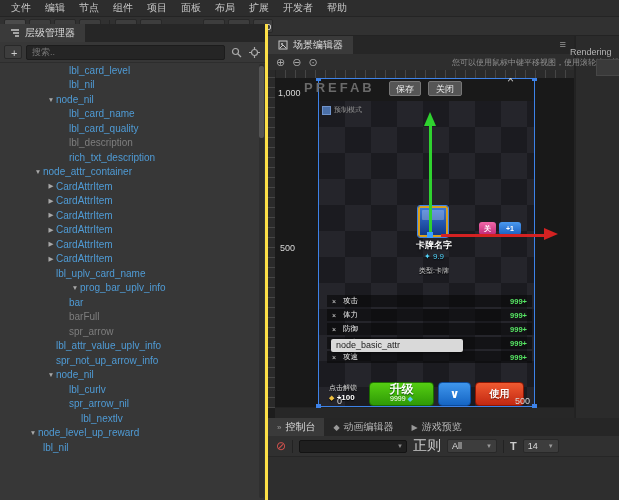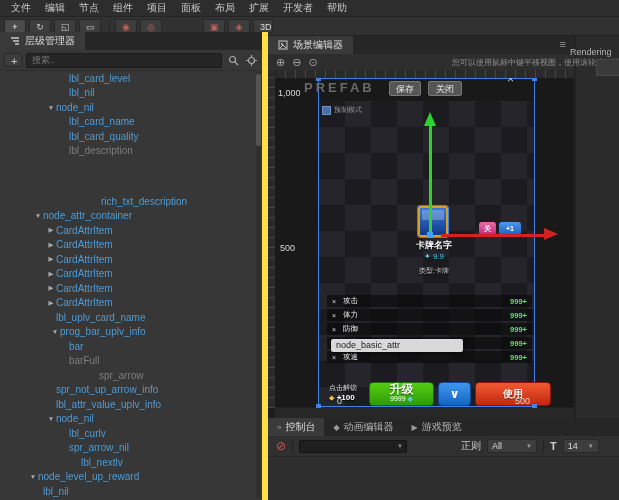--- a/index.html
+++ b/index.html
@@ -13,21 +13,21 @@
   .toolbar{position:absolute;left:0;top:17px;width:100%;height:19px;background:#313131;
            border-bottom:1px solid #232323;display:flex;align-items:center;padding-left:4px;box-sizing:border-box;}
   .tool-btn,.toggle-btn,.mode-btn{width:22px;height:14px;background:#3d3d3d;border:1px solid #282828;
            border-radius:2px;color:#c9c9c9;font-size:9px;line-height:13px;text-align:center;margin-right:3px;}
   .tool-btn.active{background:#4b4b4b;color:#fff;}
   .toggle-btn{color:#c0605a;}
   .tb-sep{width:1px;height:13px;background:#262626;margin:0 5px;}
   .tb-gap{width:38px;}
   .mode-btn{width:20px;color:#ddd;}
   
-  .hierarchy{position:absolute;left:0;top:32px;width:268px;bottom:0;background:#373737;border-right:6px solid #fde047;box-sizing:border-box;}
+  .hierarchy{position:absolute;left:0;top:24px;width:268px;bottom:0;background:#373737;border-right:3px solid #fde047;box-sizing:border-box;}
   .panel-tabbar{height:18px;background:#262626;display:flex;}
   .panel-tab{display:flex;align-items:center;gap:5px;background:#3a3a3a;padding:0 10px;font-size:10px;color:#ddd;}
   .search-row{height:20px;display:flex;align-items:center;padding:0 4px;gap:4px;border-bottom:1px solid #2d2d2d;}
   .add-btn{width:18px;height:14px;background:#3d3d3d;border:1px solid #282828;border-radius:2px;
            color:#ccc;font-size:11px;line-height:12px;text-align:center;}
   .search-input{flex:1;height:13px;background:#252525;border:1px solid #1c1c1c;border-radius:2px;
            color:#bbb;font-size:9px;padding:0 5px;outline:none;}
   .search-input::placeholder{color:#777;}
   .icon-btn{width:14px;height:14px;display:flex;align-items:center;justify-content:center;}
   .tree{position:absolute;left:0;top:39px;right:7px;bottom:0;overflow:hidden;}
@@ -96,40 +96,40 @@
   .unlock-value{color:#fff;font-size:8px;font-weight:bold;text-shadow:0 1px 1px #000;}
   .unlock-gem{color:#f0c040;font-size:7px;}
   .btn{position:absolute;top:303px;height:24px;border-radius:4px;z-index:5;text-align:center;color:#fff;
        box-sizing:border-box;}
   .btn-upgrade{left:50px;width:65px;background:linear-gradient(180deg,#55ce12,#2f9a06);border:1px solid #1c6b00;}
   .btn-upgrade .l1{font-size:12px;font-weight:bold;line-height:12px;text-shadow:0 1px 1px #064d00;}
   .btn-upgrade .l2{font-size:7px;line-height:8px;}
   .btn-upgrade .gem{color:#58c8f0;}
   .btn-chevron{left:119px;width:33px;background:linear-gradient(180deg,#3f96ec,#1565c4);border:1px solid #0c4a98;
                font-size:12px;font-weight:bold;line-height:22px;}
-  .btn-use{left:156px;width:76px;background:linear-gradient(180deg,#f05a30,#c22812);border:1px solid #8c1604;
+  .btn-use{left:156px;width:49px;background:linear-gradient(180deg,#f05a30,#c22812);border:1px solid #8c1604;
            font-size:10px;font-weight:bold;line-height:22px;text-shadow:0 1px 1px #6b0e00;}
   .view-hint{position:absolute;left:452px;top:57px;width:166px;font-size:8px;color:#8f8f8f;
              white-space:nowrap;overflow:hidden;z-index:9;}
   
   .right-strip{position:absolute;left:575px;top:36px;width:44px;height:382px;background:#2b2b2b;border-left:1px solid #222;box-sizing:border-box;}
   .rendering-label{position:absolute;left:570px;top:47px;font-size:9px;color:#b5b5b5;z-index:10;}
   .strip-box{position:absolute;left:596px;top:59px;width:22px;height:15px;background:#3a3a3a;border:1px solid #474747;z-index:9;}
   
   .bottom{position:absolute;left:268px;top:418px;right:0;bottom:0;background:#303030;}
   .bottom-tabbar{height:18px;background:#262626;display:flex;}
   .console-tab{display:flex;align-items:center;gap:4px;padding:0 9px;font-size:10px;color:#b5b5b5;}
   .console-tab.active{background:#3a3a3a;color:#ddd;}
   .console-tab .tab-icon{font-size:8px;color:#999;}
   .console-toolbar{height:20px;display:flex;align-items:center;gap:6px;padding:0 8px;border-bottom:1px solid #262626;}
   .clear-icon{color:#d9534f;font-size:12px;line-height:12px;}
   .c-sep{width:1px;height:13px;background:#222;}
   .console-filter-input{width:108px;height:13px;background:#1f1f1f;border:1px solid #131313;border-radius:2px;
        display:flex;align-items:center;justify-content:flex-end;padding:0 3px;color:#888;font-size:6px;box-sizing:border-box;}
-  .regex-label{font-size:10px;color:#ccc;margin-left:48px;}
+  .regex-label{font-size:14px;color:#ccc;}
   .dd{height:14px;background:#3d3d3d;border:1px solid #282828;border-radius:2px;display:flex;align-items:center;
       justify-content:space-between;padding:0 4px;color:#ddd;font-size:9px;box-sizing:border-box;}
   .dd .dd-arrow{font-size:6px;color:#999;margin-left:4px;}
   .dd-filter{width:50px;}
   .dd-size{width:36px;}
   .t-icon{font-size:11px;font-weight:bold;color:#ccc;}
   svg{display:block;}
 </style>
 </head>
 <body>
@@ -214,21 +214,21 @@
           <span class="tree-label">lbl_card_name</span>
         </div>
         <div class="tree-row" style="padding-left: 59px;">
           <span class="tree-arrow"></span>
           <span class="tree-label">lbl_card_quality</span>
         </div>
         <div class="tree-row" style="padding-left: 59px;">
           <span class="tree-arrow"></span>
           <span class="tree-label dim">lbl_description</span>
         </div>
-        <div class="tree-row" style="padding-left: 91px; margin-top: 36px;">
+        <div class="tree-row" style="padding-left: 59px;">
           <span class="tree-arrow"></span>
           <span class="tree-label">rich_txt_description</span>
         </div>
         <div class="tree-row" style="padding-left: 33px;">
           <span class="tree-arrow">▼</span>
           <span class="tree-label">node_attr_container</span>
         </div>
         <div class="tree-row" style="padding-left: 46px;">
           <span class="tree-arrow">▶</span>
           <span class="tree-label">CardAttrItem</span>
@@ -250,43 +250,43 @@
           <span class="tree-label">CardAttrItem</span>
         </div>
         <div class="tree-row" style="padding-left: 46px;">
           <span class="tree-arrow">▶</span>
           <span class="tree-label">CardAttrItem</span>
         </div>
         <div class="tree-row" style="padding-left: 46px;">
           <span class="tree-arrow"></span>
           <span class="tree-label">lbl_uplv_card_name</span>
         </div>
-        <div class="tree-row" style="padding-left: 50px;">
+        <div class="tree-row" style="padding-left: 70px;">
           <span class="tree-arrow">▼</span>
           <span class="tree-label">prog_bar_uplv_info</span>
         </div>
         <div class="tree-row" style="padding-left: 59px;">
           <span class="tree-arrow"></span>
           <span class="tree-label">bar</span>
         </div>
         <div class="tree-row" style="padding-left: 59px;">
           <span class="tree-arrow"></span>
           <span class="tree-label dim">barFull</span>
         </div>
-        <div class="tree-row" style="padding-left: 89px;">
+        <div class="tree-row" style="padding-left: 59px;">
           <span class="tree-arrow"></span>
           <span class="tree-label dim">spr_arrow</span>
         </div>
         <div class="tree-row" style="padding-left: 46px;">
           <span class="tree-arrow"></span>
+          <span class="tree-label">lbl_attr_value_uplv_info</span>
+        </div>
+        <div class="tree-row" style="padding-left: 46px;">
+          <span class="tree-arrow"></span>
           <span class="tree-label">spr_not_up_arrow_info</span>
-        </div>
-        <div class="tree-row" style="padding-left: 46px;">
-          <span class="tree-arrow"></span>
-          <span class="tree-label">lbl_attr_value_uplv_info</span>
         </div>
         <div class="tree-row" style="padding-left: 46px;">
           <span class="tree-arrow">▼</span>
           <span class="tree-label">node_nil</span>
         </div>
         <div class="tree-row" style="padding-left: 59px;">
           <span class="tree-arrow"></span>
           <span class="tree-label">lbl_curlv</span>
         </div>
         <div class="tree-row" style="padding-left: 59px;">

